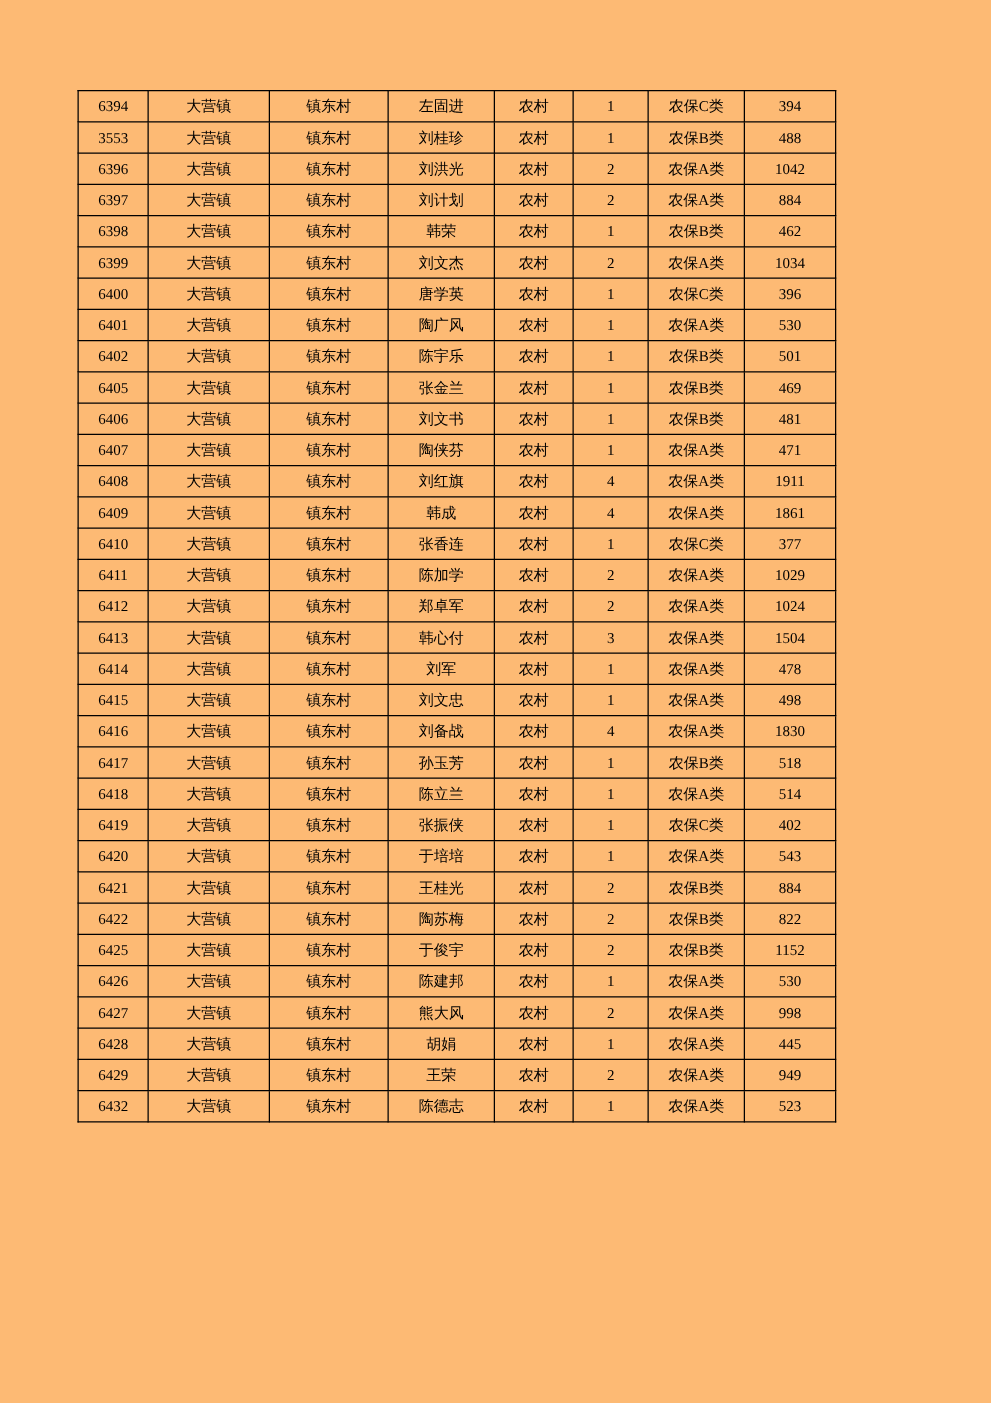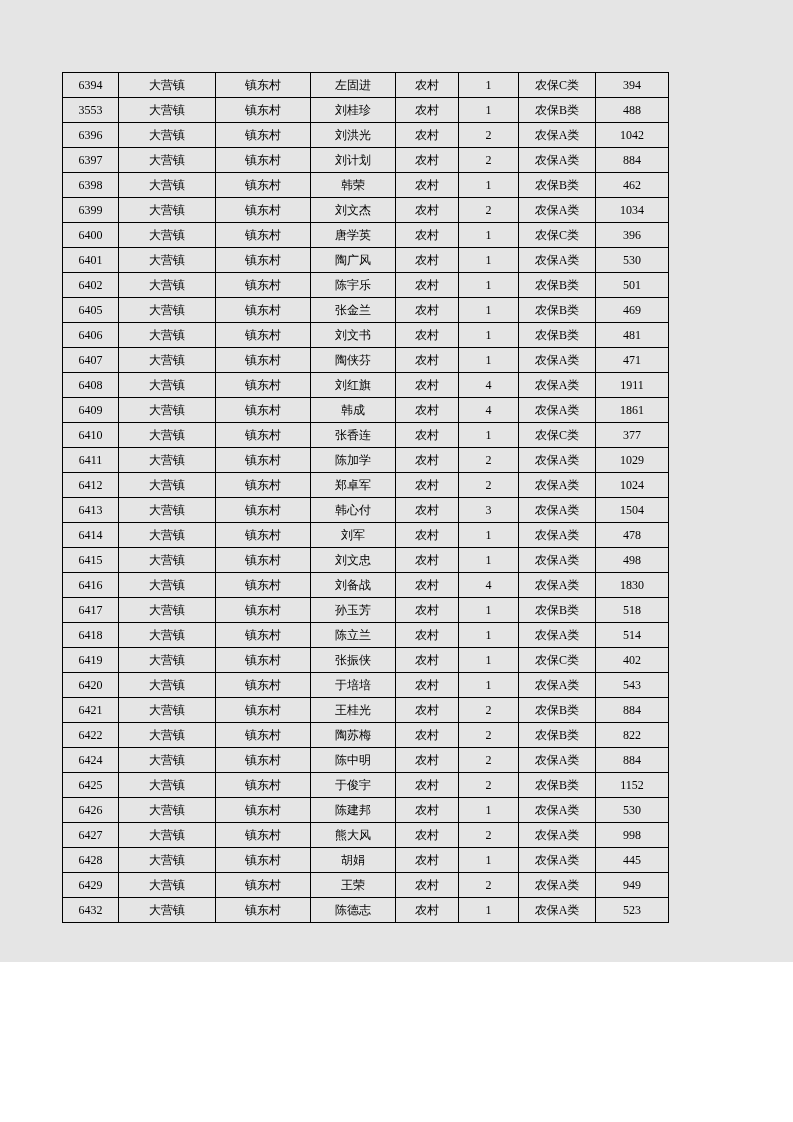--- a/index.html
+++ b/index.html
@@ -3,22 +3,22 @@
 <meta charset="utf-8">
 <style>
   html, body {
     margin: 0;
     padding: 0;
     background: #ffffff;
   }
   .page {
     position: relative;
     width: 793px;
-    height: 962px;
-    background: #e5e5e5;
+    height: 1122px;
+    background: #fdba74;
     font-family: "Liberation Serif", "DejaVu Serif", serif;
     color: #000000;
     overflow: hidden;
   }
   table.roster {
     position: absolute;
     left: 62px;
     top: 72px;
     border-collapse: collapse;
     table-layout: fixed;
@@ -345,30 +345,20 @@
           <td>大营镇</td>
           <td>镇东村</td>
           <td>陶苏梅</td>
           <td>农村</td>
           <td>2</td>
           <td>农保B类</td>
           <td>822</td>
         </tr>
 
 
-        <tr>
-          <td>6424</td>
-          <td>大营镇</td>
-          <td>镇东村</td>
-          <td>陈中明</td>
-          <td>农村</td>
-          <td>2</td>
-          <td>农保A类</td>
-          <td>884</td>
-        </tr>
 
         <tr>
           <td>6425</td>
           <td>大营镇</td>
           <td>镇东村</td>
           <td>于俊宇</td>
           <td>农村</td>
           <td>2</td>
           <td>农保B类</td>
           <td>1152</td>

